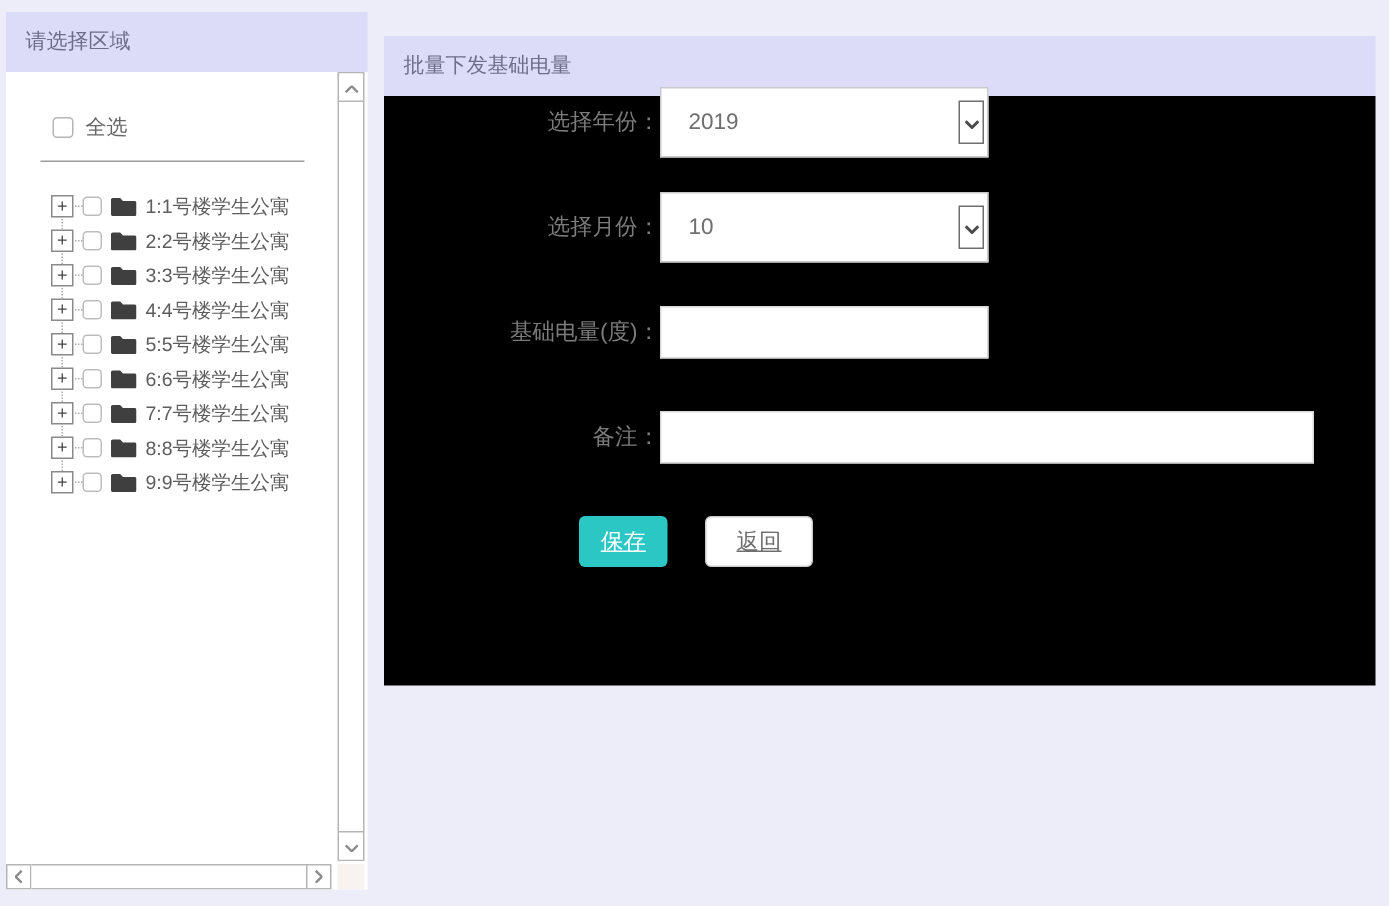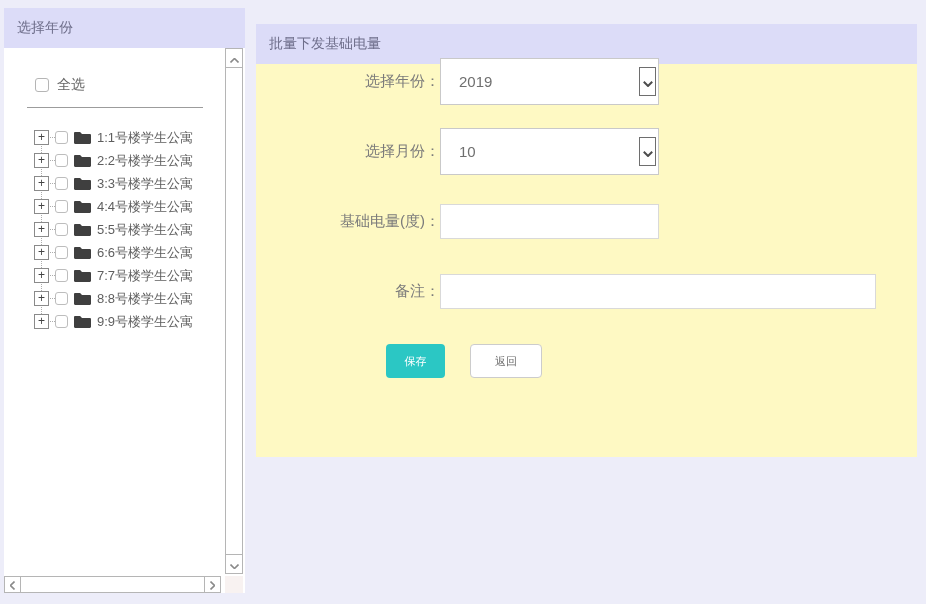--- a/index.html
+++ b/index.html
@@ -49,51 +49,51 @@
     border:1px solid #b5b5b5; background:#fff;
   }
   .vscroll .sbtn-top { width:100%; height:19px; border-bottom:1px solid #b5b5b5; display:flex; align-items:center; justify-content:center; background:#fff; }
   .vscroll .sbtn-bottom { position:absolute; bottom:0; width:100%; height:19px; border-top:1px solid #b5b5b5; display:flex; align-items:center; justify-content:center; background:#fff; }
   .hscroll { position:absolute; left:0; bottom:0; width:217px; height:17px; display:flex; }
   .hscroll .sbtn { width:17px; height:17px; border:1px solid #b5b5b5; background:#fff; display:flex; align-items:center; justify-content:center; flex:0 0 auto; }
   .hscroll .htrack { flex:1; border:1px solid #b5b5b5; border-left:none; border-right:none; background:#fff; }
   .scroll-corner { position:absolute; right:2px; bottom:0; width:18px; height:17px; background:#f8f2f1; }
   
   .right-panel { left:256px; top:8px; width:661px;margin-top:16px; }
-  .form-body { background:#fef9c3; height:393px; }
+  .form-body { background:#000000; height:393px; }
   .form-row { display:flex; align-items:center; height:35px; margin-bottom:35px; }
   .form-label { width:184px; text-align:right; font-size:15px; color:#7b7b7b; flex:0 0 auto; white-space:nowrap; }
   .select-box {
     width:219px; height:47px; border:1px solid #c9c9c9; background:#fff;
     display:flex; align-items:center; cursor:default;
   }
   .select-value { flex:1; padding-left:18px; font-size:15px; color:#6f6f6f; }
   .select-arrow-btn {
     width:17px; height:29px; margin-right:2px; border:1px solid #6e6e6e;
     background:#fff; display:flex; align-items:center; justify-content:center; flex:0 0 auto;
   }
   .text-input {
     height:35px; border:1px solid #d9d9d9; background:#fff; padding:0 10px;
     font-size:15px; color:#555; font-family:inherit; outline:none;
   }
   .input-short { width:219px; }
   .input-long { width:436px; }
   .btn-row { display:flex; margin-left:130px; }
   .btn {
-    height:34px; border-radius:4px; font-size:11px; cursor:pointer;
-    font-family:inherit; display:flex; align-items:center; justify-content:center;
+    height:34px; border-radius:4px; font-size:15px; cursor:pointer;
+    font-family:inherit; display:flex; align-items:center; justify-content:center;text-decoration:underline;
   }
   .btn-save { width:59px; background:#2bc7c4; color:#fff; border:none; }
   .btn-back { width:72px; background:#fff; color:#6e6e6e; border:1px solid #ccc; margin-left:25px; }
 </style>
 </head>
 <body>
 
 <div class="panel left-panel">
-  <div class="panel-header">选择年份</div>
+  <div class="panel-header">请选择区域</div>
   <div class="left-body">
 
     <div class="select-all">
       <span class="cbox"></span>
       <span class="select-all-label">全选</span>
     </div>
 
     <div class="separator"></div>
 
     <div class="tree">

